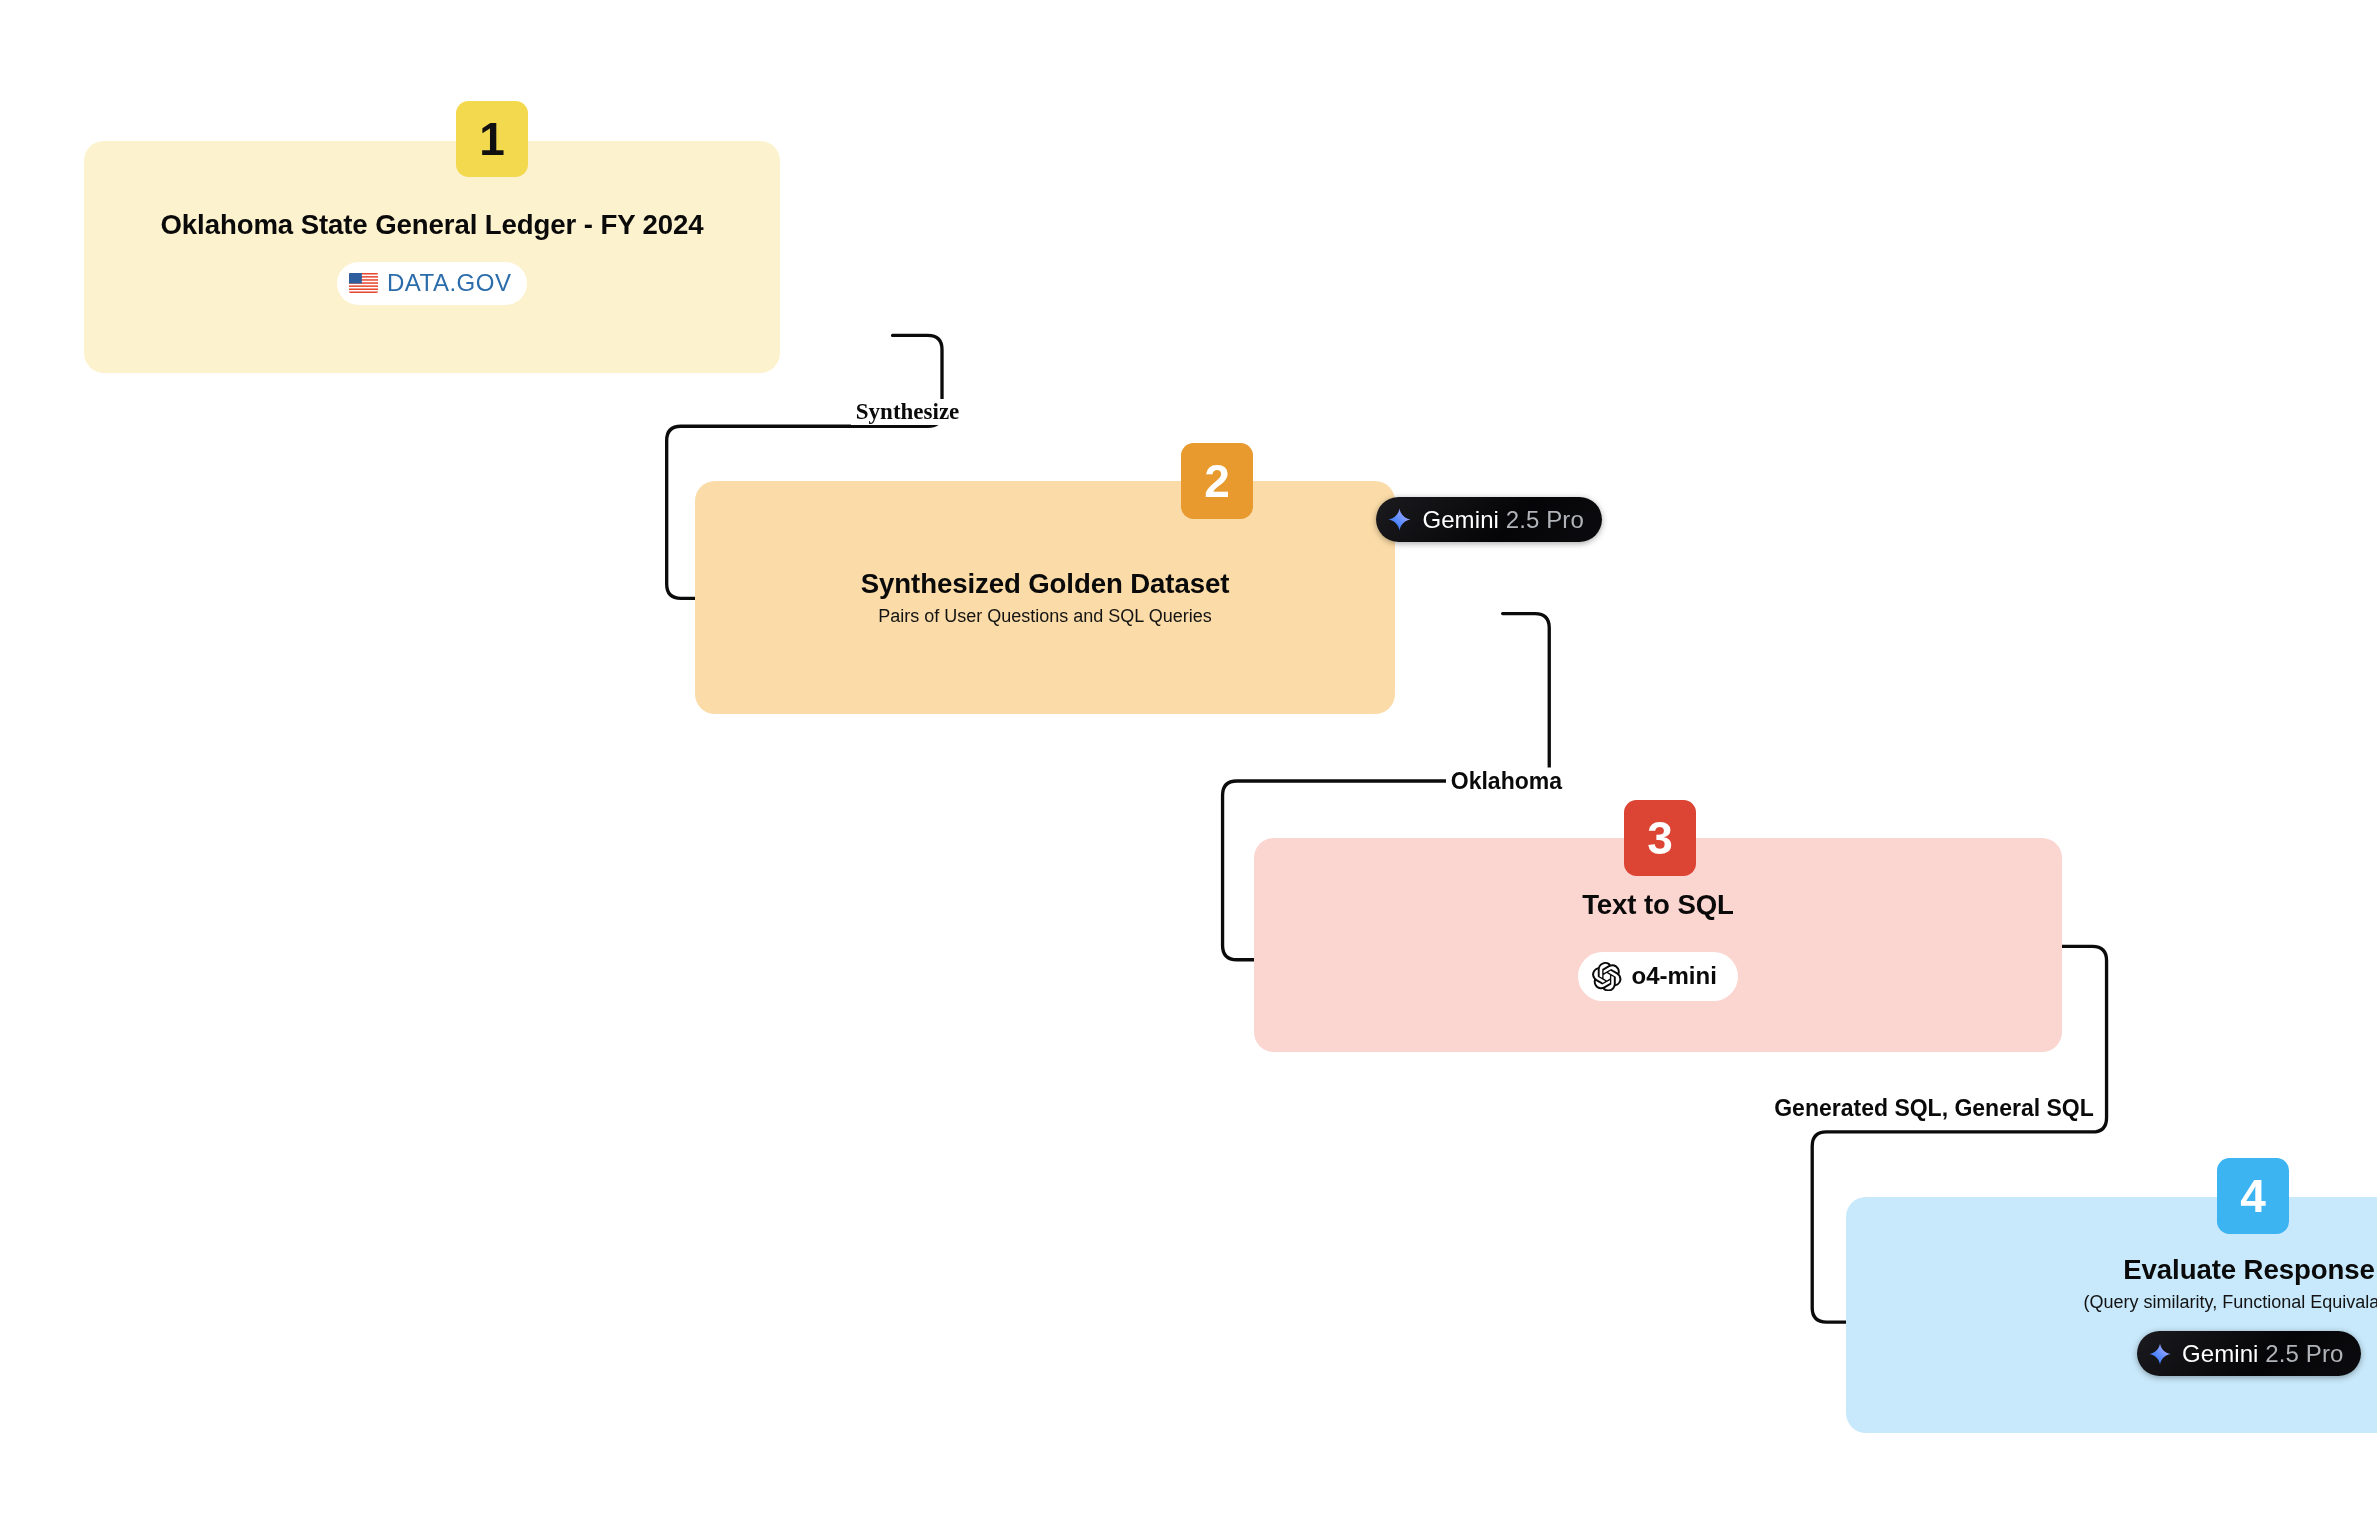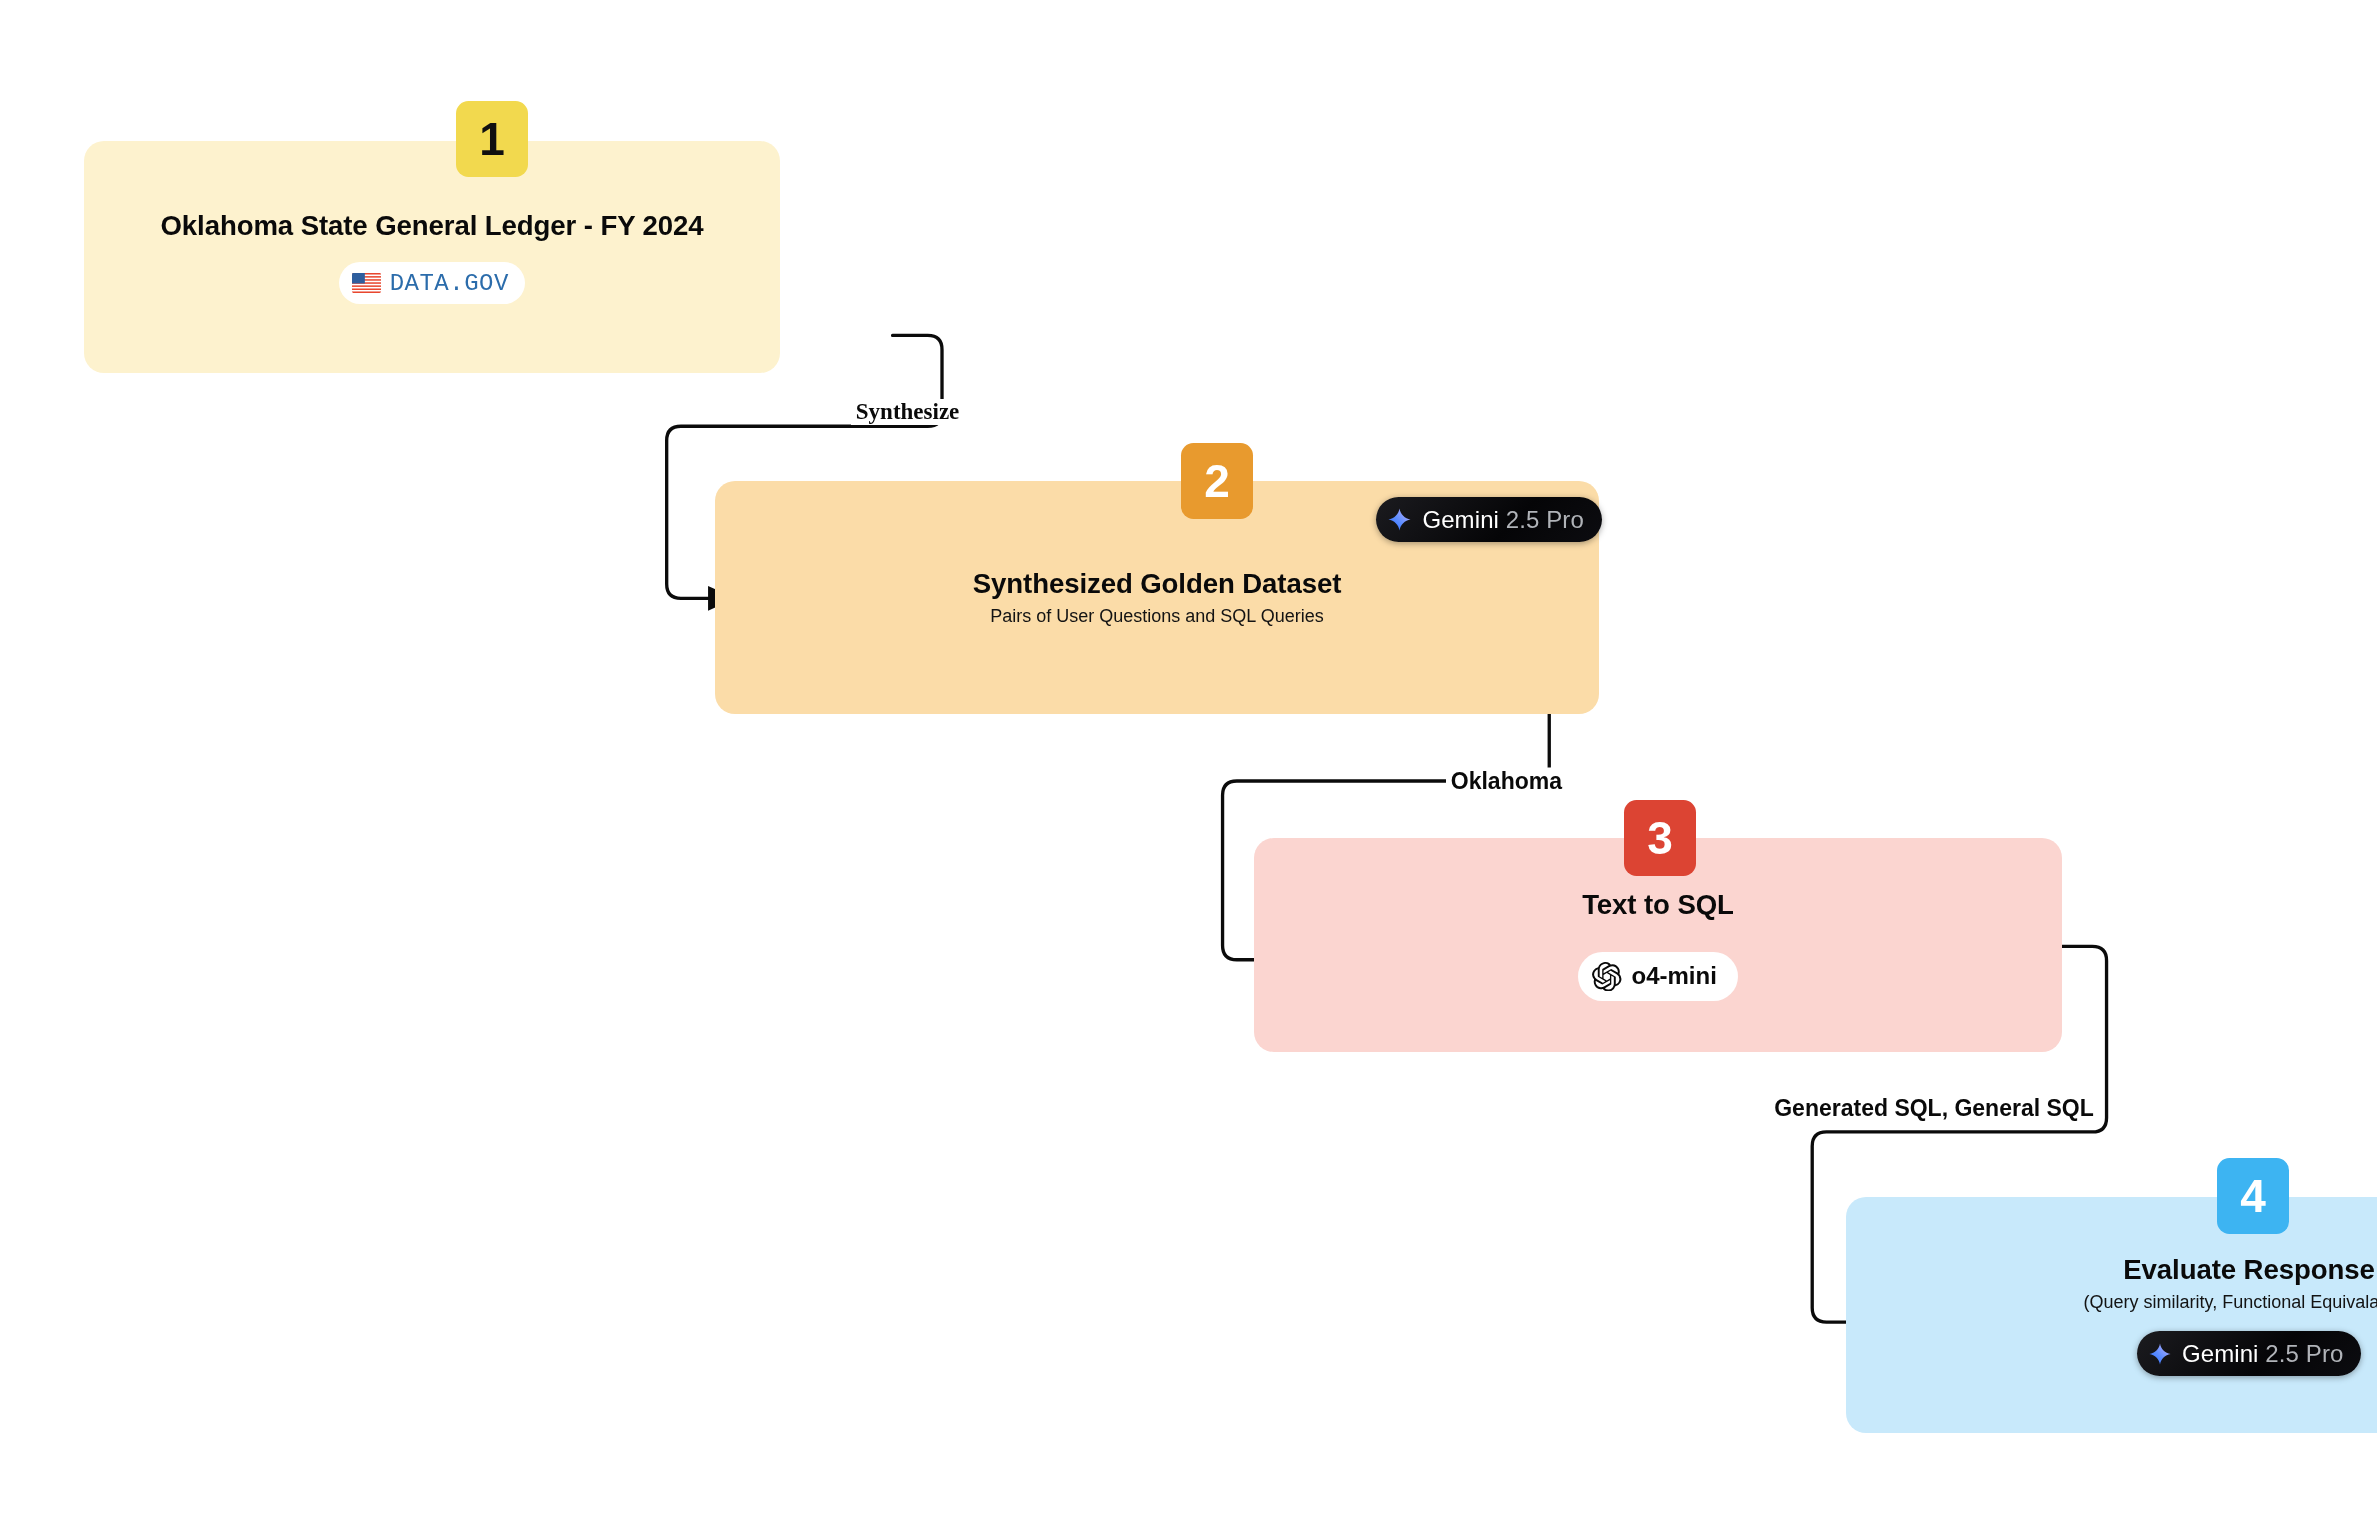--- a/index.html
+++ b/index.html
@@ -127,21 +127,20 @@
   }
   .pill-openai .pill-text {
     font-size: 24px;
     font-weight: 600;
     color: #0a0a0a;
   }
   .pill-datagov {
     background: #ffffff;
     padding: 7.6px 16px 7.6px 12.4px;
     gap: 8.6px;
-    font-family: Liberation Mono, monospace;
   }
   .pill-datagov .dg-text {
     font-size: 24px;
     font-weight: 400;
     color: #2b6cab;
     letter-spacing: 0.5px;
   }
 
   .pill-gemini-abs {
     position: absolute;
@@ -194,21 +193,21 @@
           <rect x="0" y="0" width="27" height="22" fill="#2E5E9E"></rect>
         </svg>
       </span>
       <span class="dg-text">DATA.GOV</span>
     </div>
   </div>
   <div class="num-badge" style="left:456px; top:101px; background:#F2D94E; color:#101010;">
     <span>1</span>
   </div>
 
-  <div class="step-card" style="left:715px; top:481px; width:884px; height:233px; background:#FBDCA8;">
+  <div class="step-card" style="left:695px; top:481px; width:700px; height:233px; background:#FBDCA8;">
     <div class="card-title">Synthesized Golden Dataset</div>
     <div class="card-sub">Pairs of User Questions and SQL Queries</div>
   </div>
   <div class="num-badge" style="left:1181px; top:443px; background:#E89A2E; color:#ffffff;">
     <span>2</span>
   </div>
   <div class="pill pill-gemini pill-gemini-abs" style="left:1376px; top:497px;">
     <span>
       <svg class="icon-svg" width="23" height="23" viewBox="0 0 48 48">
         <defs>

